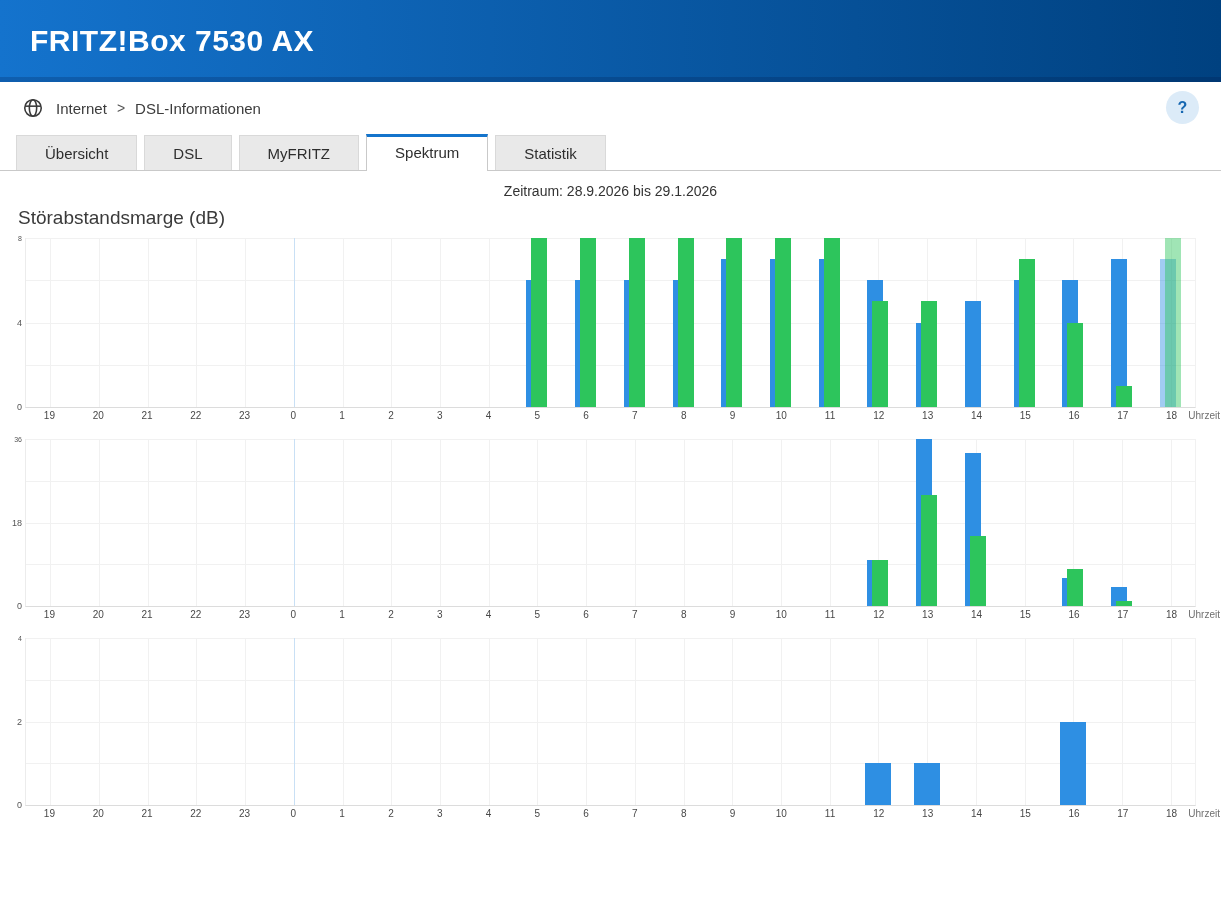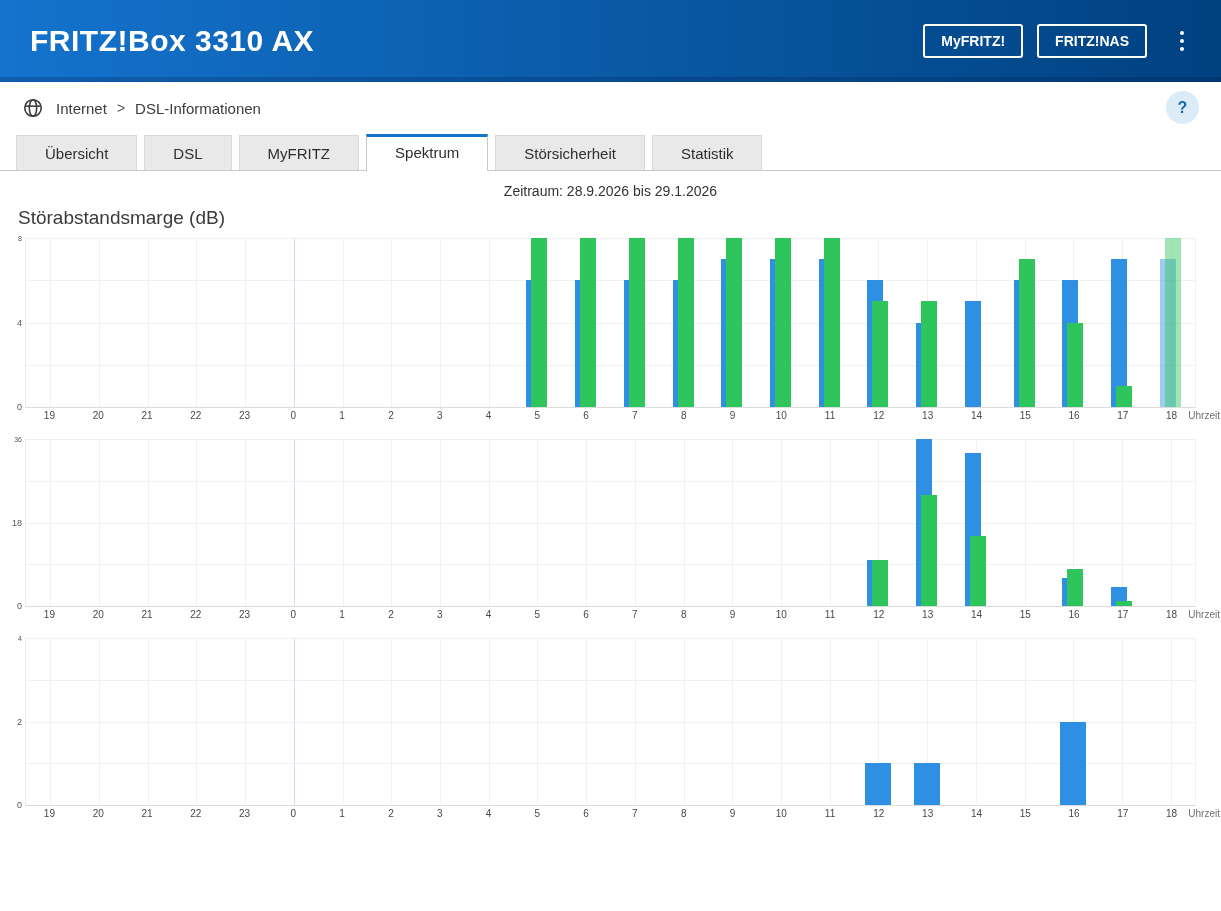--- a/index.html
+++ b/index.html
@@ -53,50 +53,40 @@
     font-size: 9px; color: #555; line-height: 1; }
   .ylab.top { font-size: 7px; }
   .xlabels { position: relative; height: 15px; }
   .xlab { position: absolute; top: 2px; transform: translateX(-50%); font-size: 10px; color: #484848; }
   .uhrzeit { position: absolute; top: 2px; right: -24px; font-size: 10px; color: #707070; }
 </style>
 </head>
 <body>
 
 <header class="app-header">
-  <h1 class="app-title">FRITZ!Box 3310 AX</h1>
-  <div class="hdr-actions">
-    <button class="hdr-btn">MyFRITZ!</button>
-    <button class="hdr-btn">FRITZ!NAS</button>
-    <div class="kebab">
-        <i></i>
-        <i></i>
-        <i></i>
-      </div>
-  </div>
+  <h1 class="app-title">FRITZ!Box 7530 AX</h1>
 </header>
 
 <div class="crumb-row">
   <svg class="globe" viewBox="0 0 24 24" fill="none" stroke="#3a3a3a" stroke-width="1.7">
     <circle cx="12" cy="12" r="9"></circle>
     <ellipse cx="12" cy="12" rx="4" ry="9"></ellipse>
     <line x1="3.4" y1="10" x2="20.6" y2="10"></line>
   </svg>
   <span class="crumb crumb-link">Internet</span>
   <span class="crumb crumb-sep">&gt;</span>
   <span class="crumb">DSL-Informationen</span>
   <button class="help-btn">?</button>
 </div>
 
 <nav class="tabbar" id="tabbar">
     <button class="tab">Übersicht</button>
     <button class="tab">DSL</button>
     <button class="tab">MyFRITZ</button>
     <button class="tab active">Spektrum</button>
-    <button class="tab">Störsicherheit</button>
     <button class="tab">Statistik</button>
   </nav>
 
 <div class="zeitraum">Zeitraum: 28.9.2026 bis 29.1.2026</div>
 
 <main id="charts">
     <div class="chart">
       <div class="chart-title">Störabstandsmarge (dB)</div>
       <div class="plot-wrap">
         <div class="plot" style="height: 170px;">

